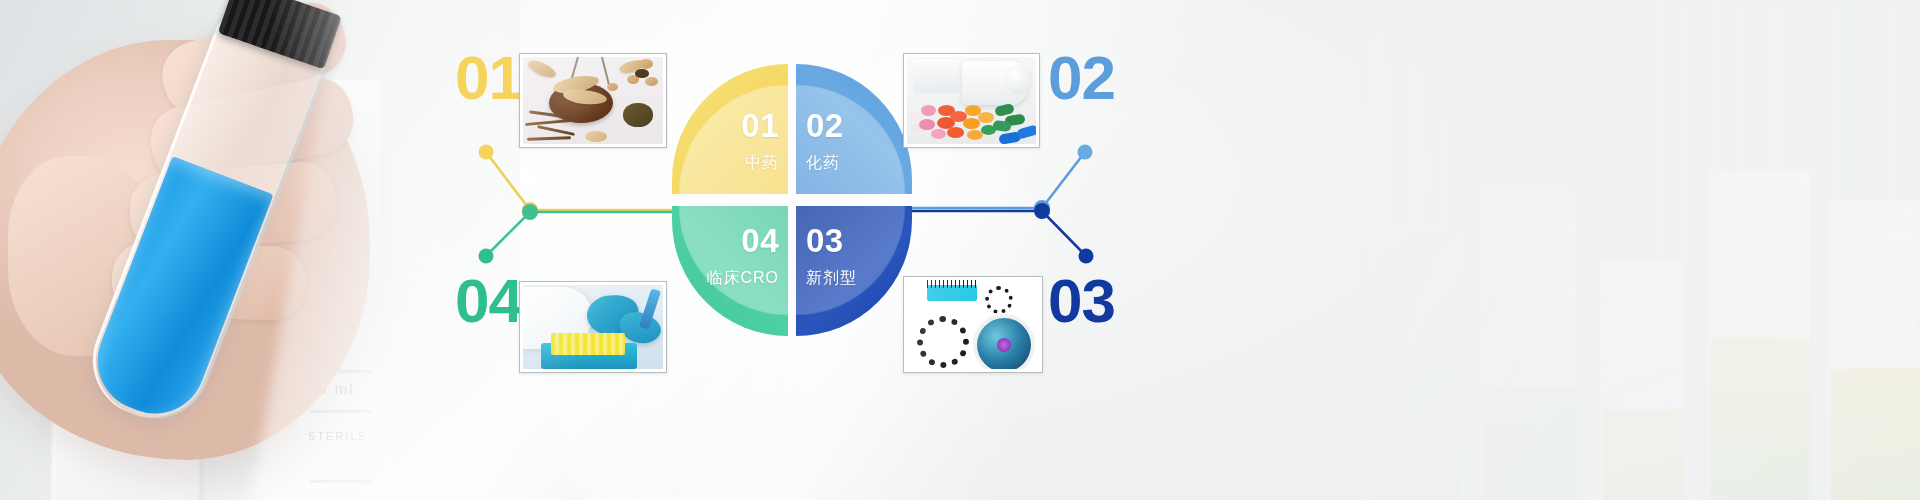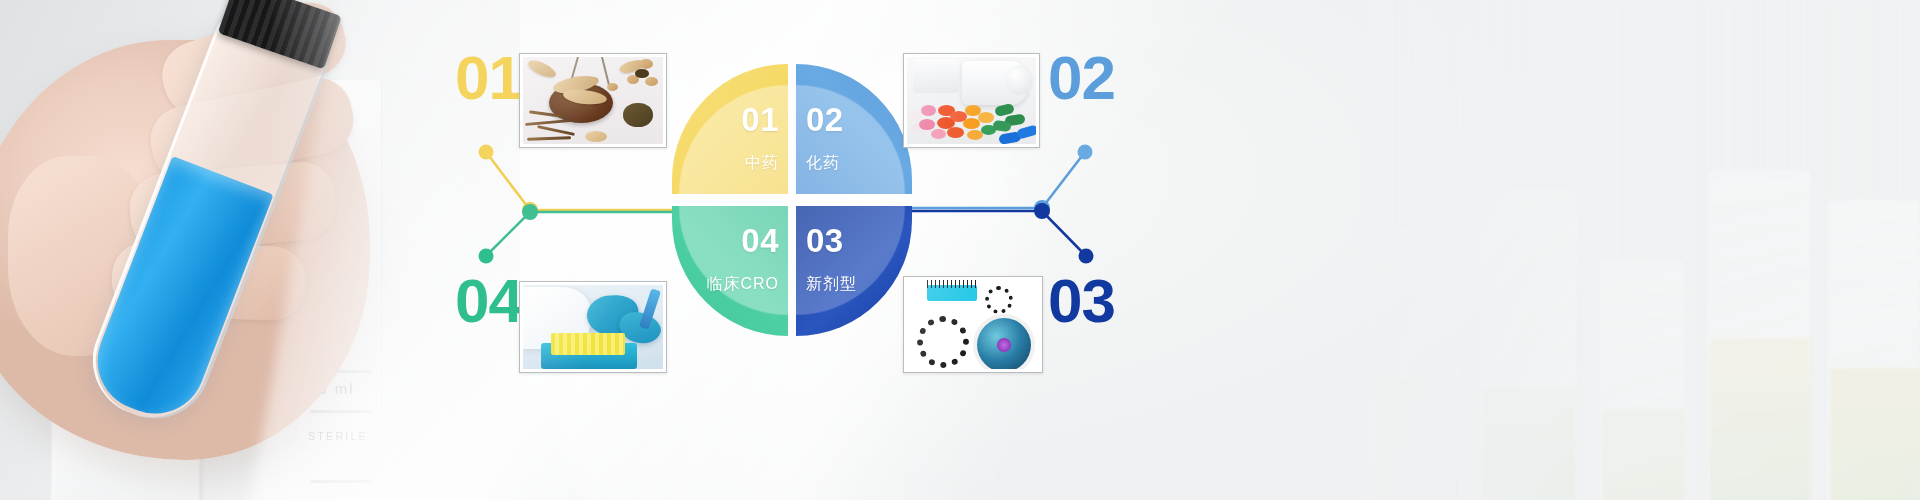--- a/index.html
+++ b/index.html
@@ -110,21 +110,21 @@
   .q-br .inner{ border-radius:0 0 116px 0;
      background:linear-gradient(315deg,#1540a8 0%,#2b56bd 45%,#133a9e 100%); }
   .q .gloss{ position:absolute; inset:0; }
   .q-tl .gloss{ background:radial-gradient(circle at 100% 100%, rgba(255,255,255,.38) 0 62%, rgba(255,255,255,0) 63%); }
   .q-tr .gloss{ background:radial-gradient(circle at 0% 100%, rgba(255,255,255,.30) 0 62%, rgba(255,255,255,0) 63%); }
   .q-bl .gloss{ background:radial-gradient(circle at 100% 0%, rgba(255,255,255,.34) 0 62%, rgba(255,255,255,0) 63%); }
   .q-br .gloss{ background:radial-gradient(circle at 0% 0%, rgba(255,255,255,.22) 0 62%, rgba(255,255,255,0) 63%); }
 
   .qlab{ position:absolute; color:#fff; text-shadow:0 1px 2px rgba(0,0,0,.10); }
   .qnum{ font-size:33px; font-weight:700; line-height:1; letter-spacing:.5px; }
-  .qtxt{ font-size:16px; font-weight:400; margin-top:17px; letter-spacing:1px; white-space:nowrap; }
+  .qtxt{ font-size:16px; font-weight:400; margin-top:11px; letter-spacing:1px; white-space:nowrap; }
   .lab-tl{ right:9px;  bottom:20px; text-align:right; }
   .lab-tr{ left:10px;  bottom:20px; text-align:left;  }
   .lab-bl{ right:9px;  top:18px;    text-align:right; }
   .lab-br{ left:10px;  top:18px;    text-align:left;  }
 
   
   .links{ position:absolute; left:0; top:0; width:1920px; height:500px; }
 
   
   .bignum{ position:absolute; font-size:62px; font-weight:700; line-height:1; letter-spacing:-1px; }

